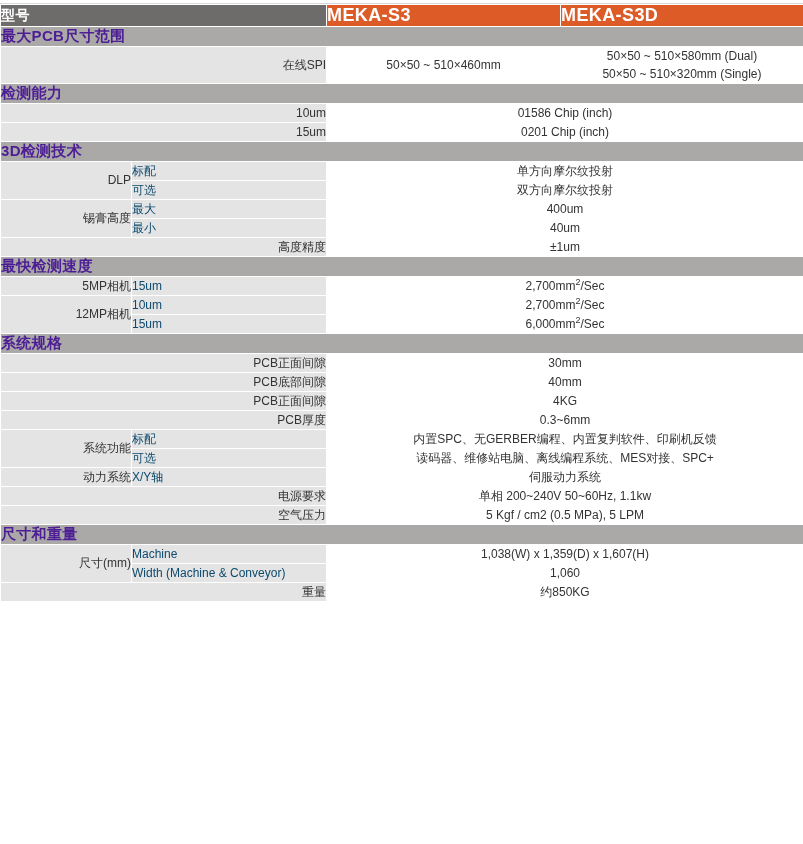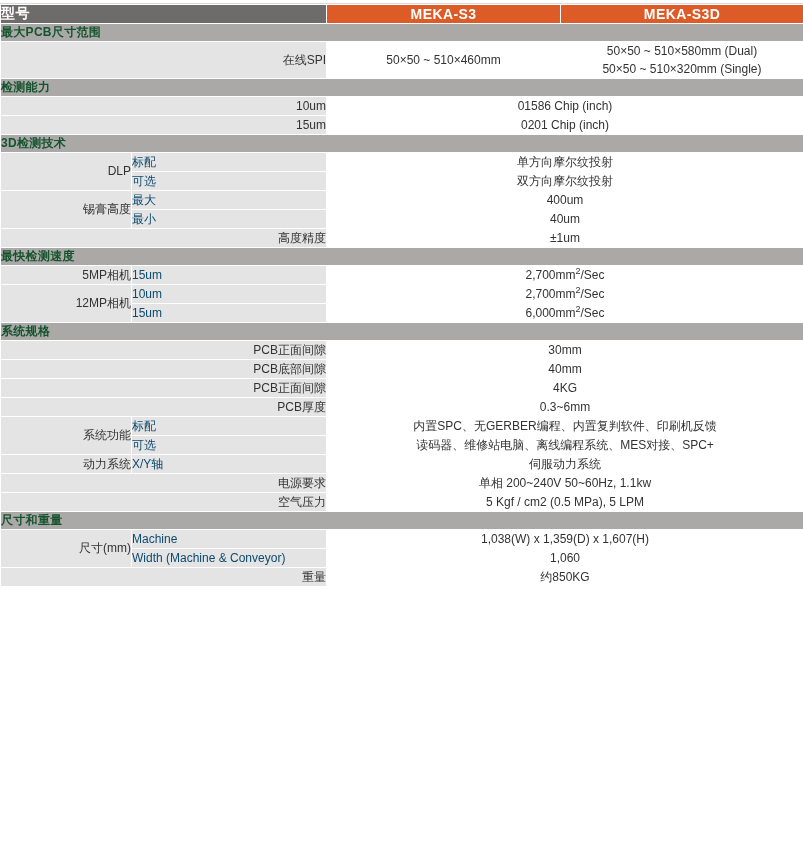--- a/index.html
+++ b/index.html
@@ -34,33 +34,32 @@
     color: #ffffff;
     font-weight: bold;
     font-size: 14px;
     padding: 9px 0 9px 14px;
     letter-spacing: .5px;
   }
   .hdr-product {
     background: #dd5b26;
     color: #ffffff;
     font-weight: bold;
-    font-size: 14px;
-    text-align: center;
+    font-size: 18px;
     padding: 9px 4px;
     letter-spacing: .4px;
     margin-left: 14px;
   }
 
   
   .section-bar {
     background: #aba9a8;
-    color: #14532d;
+    color: #4c1d95;
     font-weight: bold;
-    font-size: 12px;
+    font-size: 15px;
     padding: 7px 0 7px 14px;
     letter-spacing: .3px;
   }
 
   
   .label-cell {
     background: #e4e4e4;
     color: #333333;
     padding: 8px 0 8px 14px;
     font-size: 12px;

